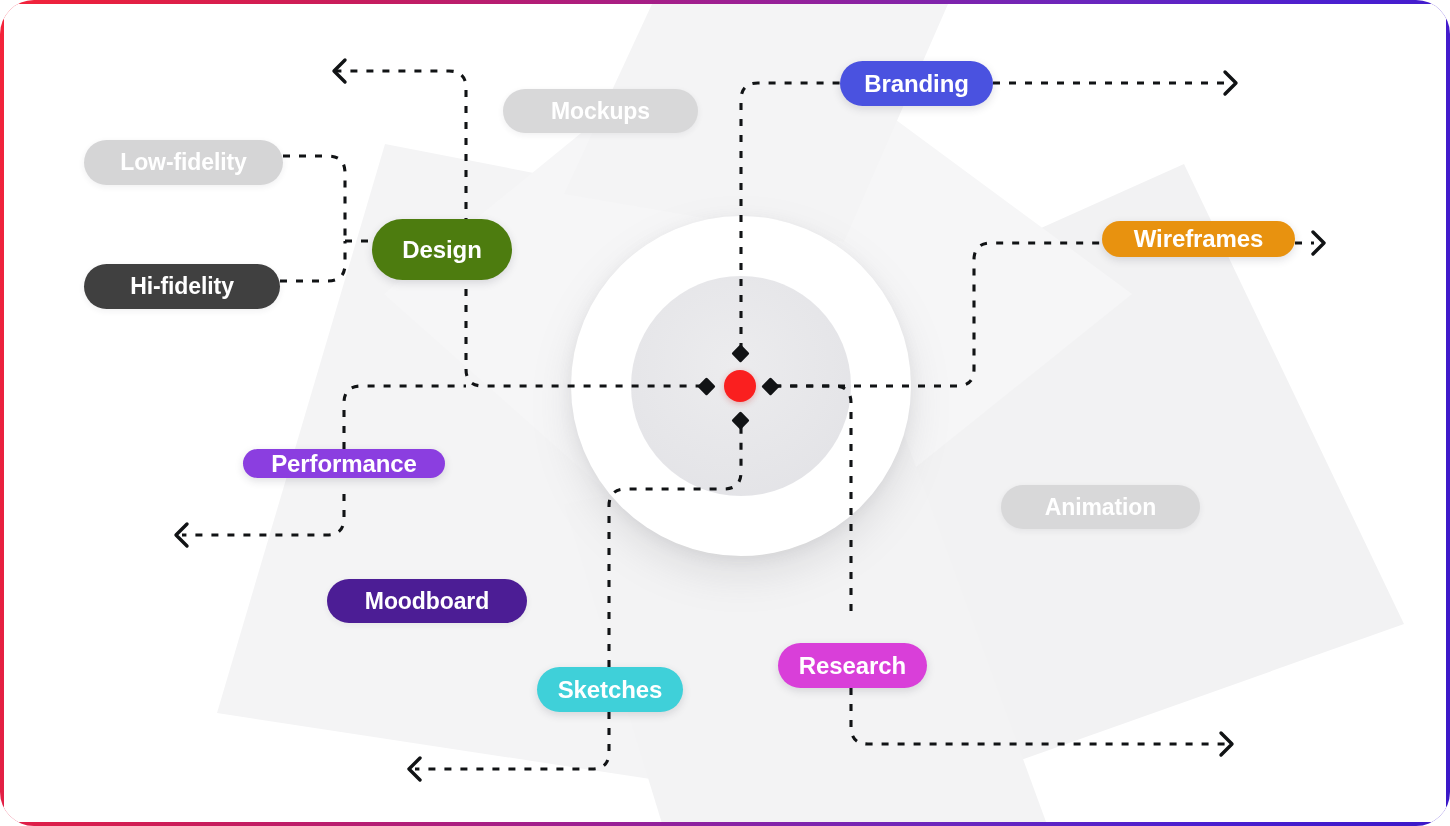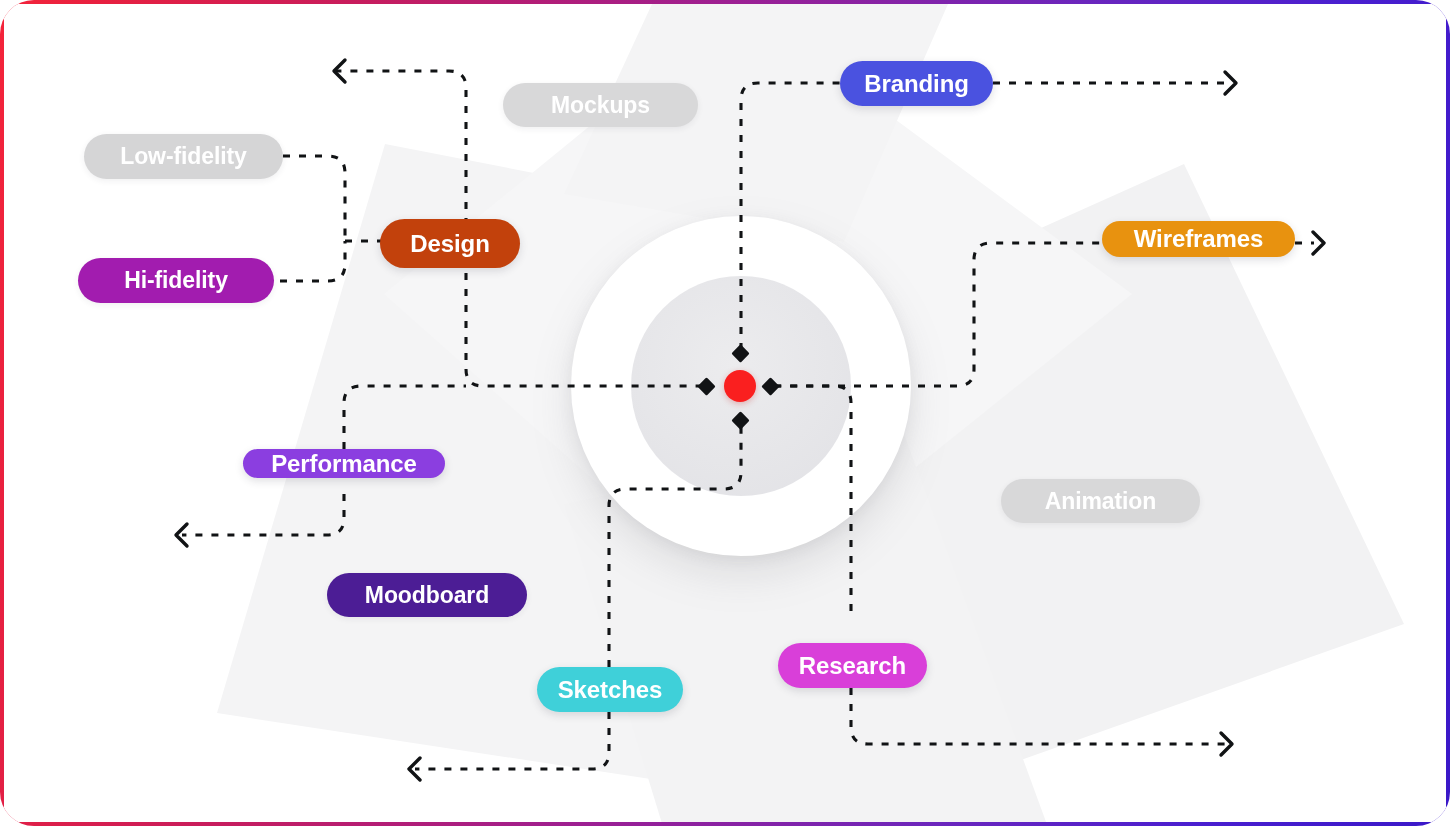--- a/index.html
+++ b/index.html
@@ -65,21 +65,21 @@
     position:absolute;
     display:flex; align-items:center; justify-content:center;
     border-radius:999px;
     color:#ffffff;
     font-weight:bold;
     white-space:nowrap;
     letter-spacing:-0.1px;
     user-select:none;
   }
   .pill.accent{ box-shadow:0 3px 9px rgba(40,40,60,0.15); }
-  .pill.muted{ box-shadow:0 2px 6px rgba(40,40,60,0.07); }
+  .pill.muted{ box-shadow:0 2px 6px rgba(40,40,60,0.07);margin-top:6px; }
 </style>
 </head>
 <body>
 
 <div id="frame">
   <div id="canvas">
 
     <svg id="bg-shapes" viewBox="0 0 1442 818" preserveAspectRatio="none" xmlns="http://www.w3.org/2000/svg">
       <g id="bg-shape-group">
           <polygon points="213,709 381,140 1110,282 968,824" fill="#f4f4f5"></polygon>
@@ -127,36 +127,36 @@
     <div class="diamond d-bottom"></div>
     <div class="diamond d-left"></div>
 
     <div id="pill-layer">
         <div class="pill accent" style="left: 836px; top: 57px; width: 153px; height: 45px; background: rgb(74, 82, 224); font-size: 24px;">
           <span>Branding</span>
         </div>
         <div class="pill accent" style="left: 1098px; top: 217px; width: 193px; height: 36px; background: rgb(232, 146, 15); font-size: 24px;">
           <span>Wireframes</span>
         </div>
-        <div class="pill accent" style="left: 376px; top: 215px; width: 140px; height: 49px; background: #c2410c; font-size: 24px;">
+        <div class="pill accent" style="left: 368px; top: 215px; width: 140px; height: 61px; background: #4d7c0f; font-size: 24px;">
           <span>Design</span>
         </div>
         <div class="pill accent" style="left: 239px; top: 445px; width: 202px; height: 29px; background: rgb(139, 62, 224); font-size: 24px;">
           <span>Performance</span>
         </div>
         <div class="pill accent" style="left: 774px; top: 607px; width: 149px; height: 45px; background: rgb(217, 63, 217); font-size: 24px; margin-top: 32px;">
           <span>Research</span>
         </div>
         <div class="pill accent" style="left: 533px; top: 663px; width: 146px; height: 45px; background: rgb(63, 208, 217); font-size: 24px;">
           <span>Sketches</span>
         </div>
         <div class="pill muted" style="left: 80px; top: 130px; width: 199px; height: 45px; background: rgb(213, 213, 214); font-size: 23px; text-align: center;">
           <span>Low-fidelity</span>
         </div>
-        <div class="pill muted" style="left: 74px; top: 254px; width: 196px; height: 45px; background: #a21caf; font-size: 23px;">
+        <div class="pill muted" style="left: 80px; top: 254px; width: 196px; height: 45px; background: #404040; font-size: 23px;">
           <span>Hi-fidelity</span>
         </div>
         <div class="pill muted" style="left: 499px; top: 79px; width: 195px; height: 44px; background: rgb(216, 216, 217); font-size: 23px;">
           <span>Mockups</span>
         </div>
         <div class="pill muted" style="left: 323px; top: 569px; width: 200px; height: 44px; background: #4c1d95; font-size: 23px;">
           <span>Moodboard</span>
         </div>
         <div class="pill muted" style="left: 997px; top: 475px; width: 199px; height: 44px; background: rgb(216, 216, 217); font-size: 23px;">
           <span>Animation</span>

